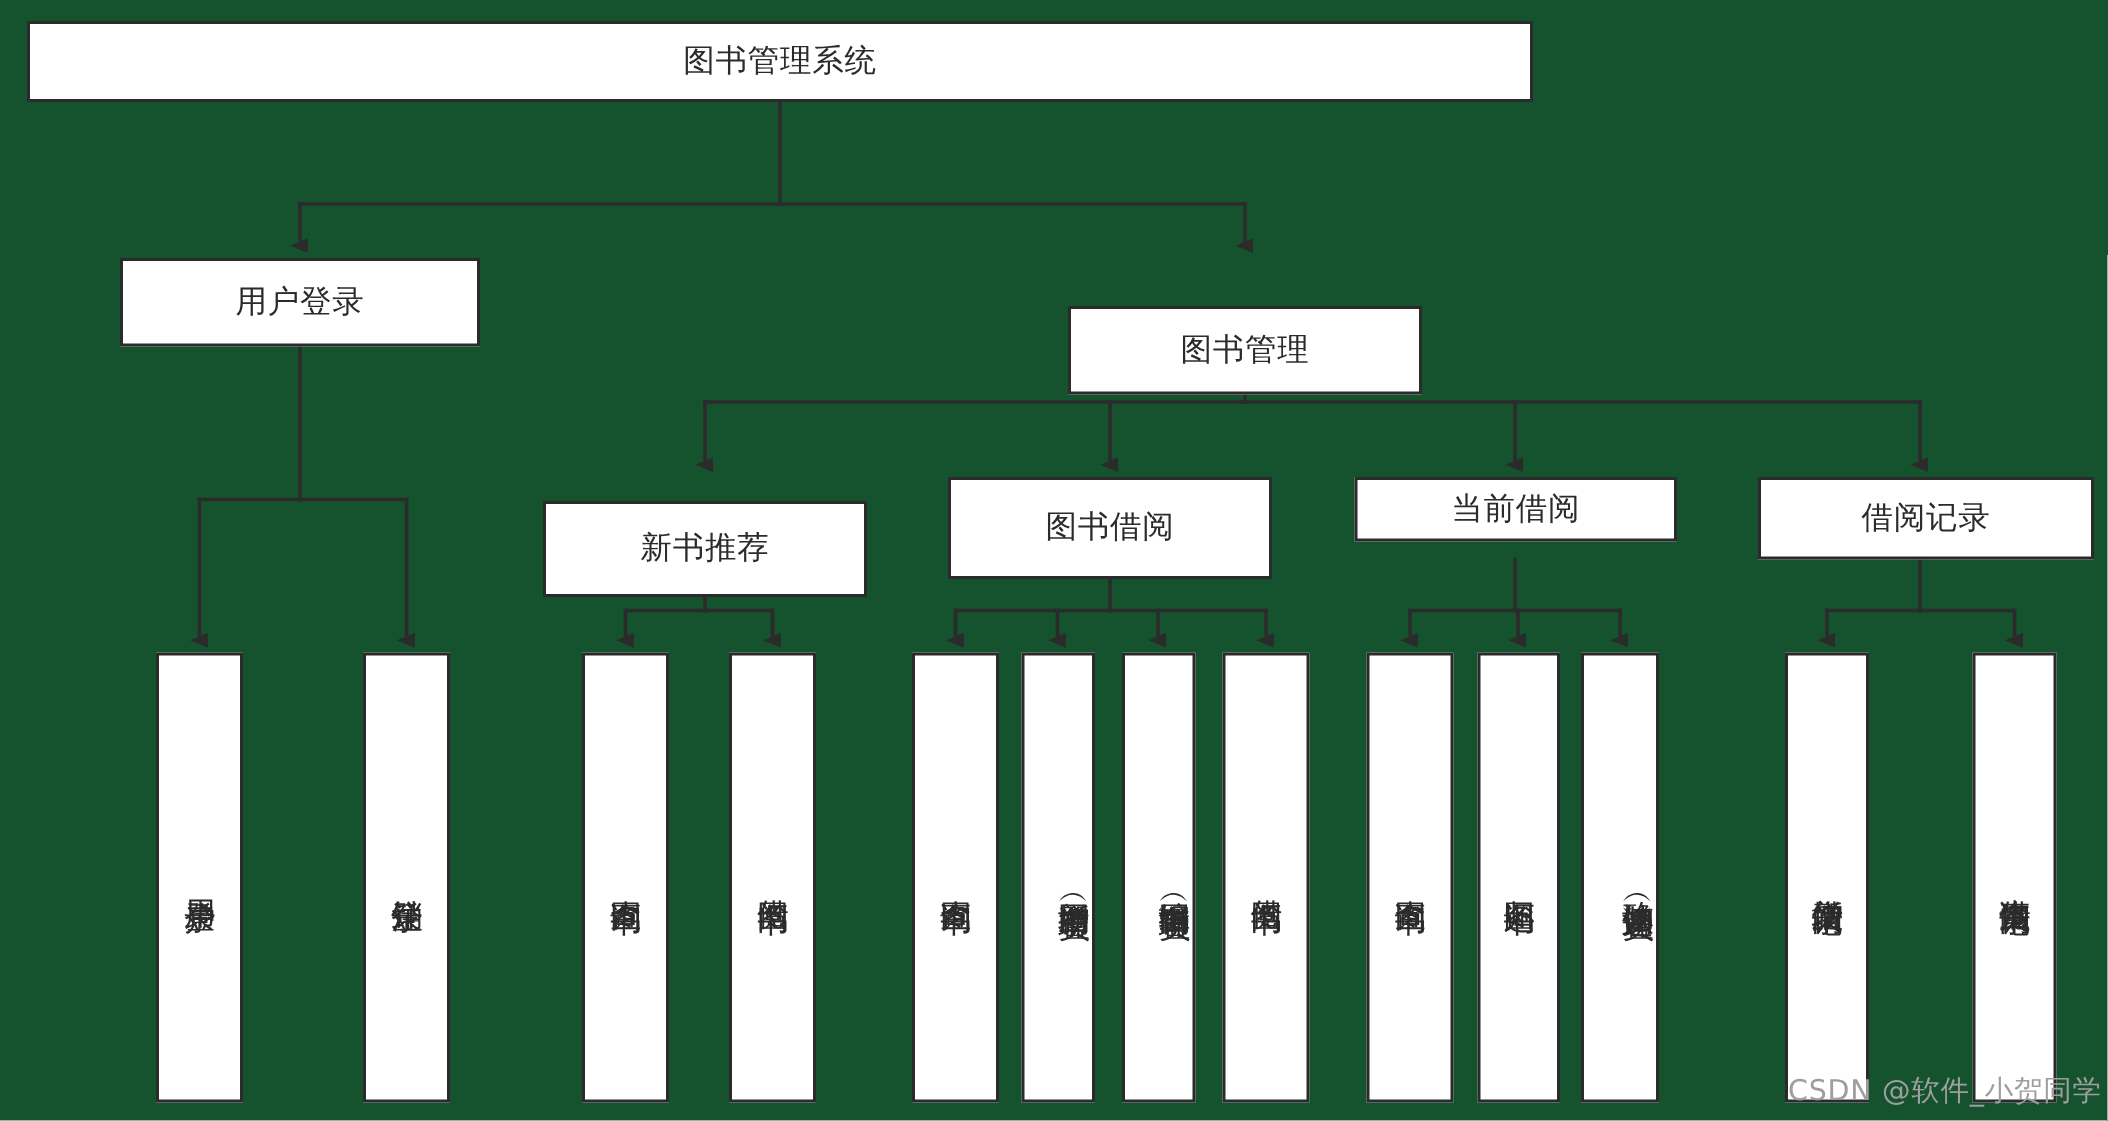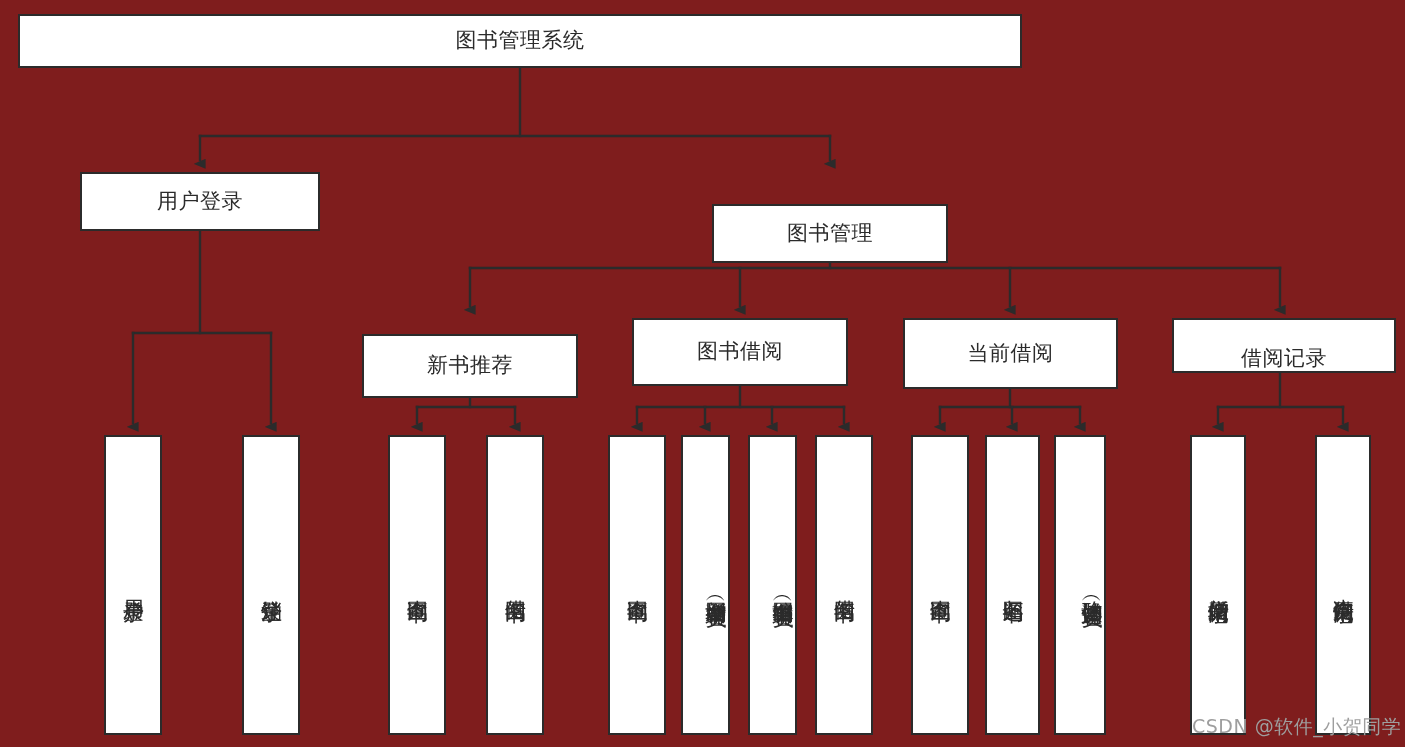--- a/index.html
+++ b/index.html
@@ -7,21 +7,21 @@
     padding: 0;
     background: #ffffff;
   }
   body {
     font-family: "DejaVu Sans", "Liberation Sans", sans-serif;
   }
   #canvas {
     position: relative;
     width: 1405px;
     height: 747px;
-    background: #7f1d1d;
+    background: #14532d;
     overflow: hidden;
   }
   svg.wires {
     position: absolute;
     left: 0;
     top: 0;
     width: 1405px;
     height: 747px;
     pointer-events: none;
   }
@@ -129,24 +129,24 @@
   <div class="node node-h" id="l2-1" style="left: 712px; top: 172px; width: 236px; height: 59px; margin-top: 32px;">
     <span>图书管理</span>
   </div>
 
   <div class="node node-h" id="l3-0" style="left: 362px; top: 334px; width: 216px; height: 64px;">
     <span>新书推荐</span>
   </div>
   <div class="node node-h" id="l3-1" style="left: 632px; top: 318px; width: 216px; height: 68px;">
     <span>图书借阅</span>
   </div>
-  <div class="node node-h" id="l3-2" style="left: 903px; top: 318px; width: 215px; height: 71px;">
+  <div class="node node-h" id="l3-2" style="left: 903px; top: 318px; width: 215px; height: 43px;">
     <span>当前借阅</span>
   </div>
-  <div class="node node-h" id="l3-3" style="left: 1172px; top: 318px; width: 224px; height: 55px; align-items: flex-end;">
+  <div class="node node-h" id="l3-3" style="left: 1172px; top: 318px; width: 224px; height: 55px;">
     <span>借阅记录</span>
   </div>
 
   <div class="node node-v centerv" id="leaf-0" style="left: 104px; top: 435px; width: 58px; height: 300px;">
     <span>用户登录</span>
   </div>
   <div class="node node-v centerv" id="leaf-1" style="left: 242px; top: 435px; width: 58px; height: 300px;">
     <span>注销登录</span>
   </div>
   <div class="node node-v centerv" id="leaf-2" style="left: 388px; top: 435px; width: 58px; height: 300px;">

